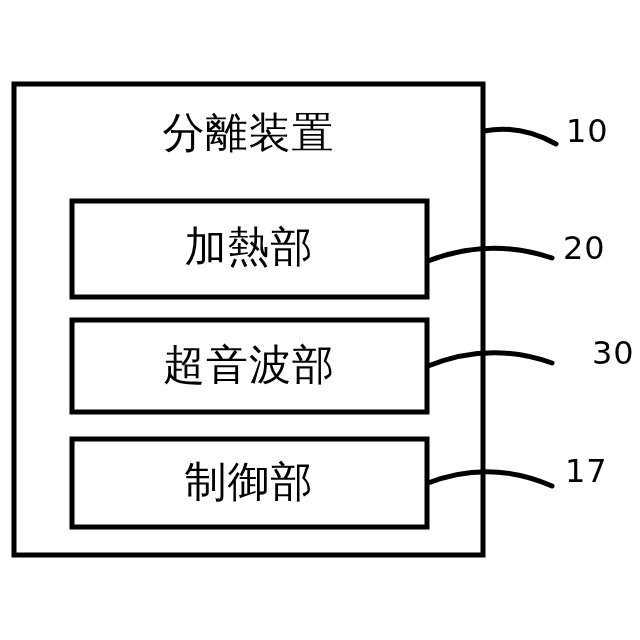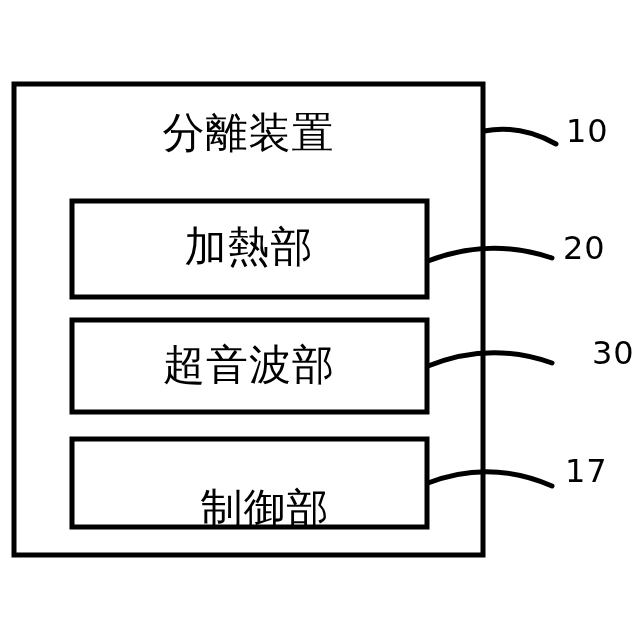--- a/index.html
+++ b/index.html
@@ -57,23 +57,22 @@
     top: 226px;
     width: 358px;
   }
   #unit-label-1 {
     left: 70px;
     top: 344px;
     width: 358px;
   }
   #unit-label-2 {
     left: 70px;
-    top: 488px;
+    top: 461px;
     width: 358px;
-    margin-left: 16px;
   }
   #ref-0 { left: 566px; top: 115px; }
   #ref-1 { left: 563px; top: 232px; }
   #ref-2 { left: 592px; top: 337px; }
   #ref-3 { left: 565px; top: 455px; }
 </style>
 </head>
 <body>
 
 <div id="figure">

